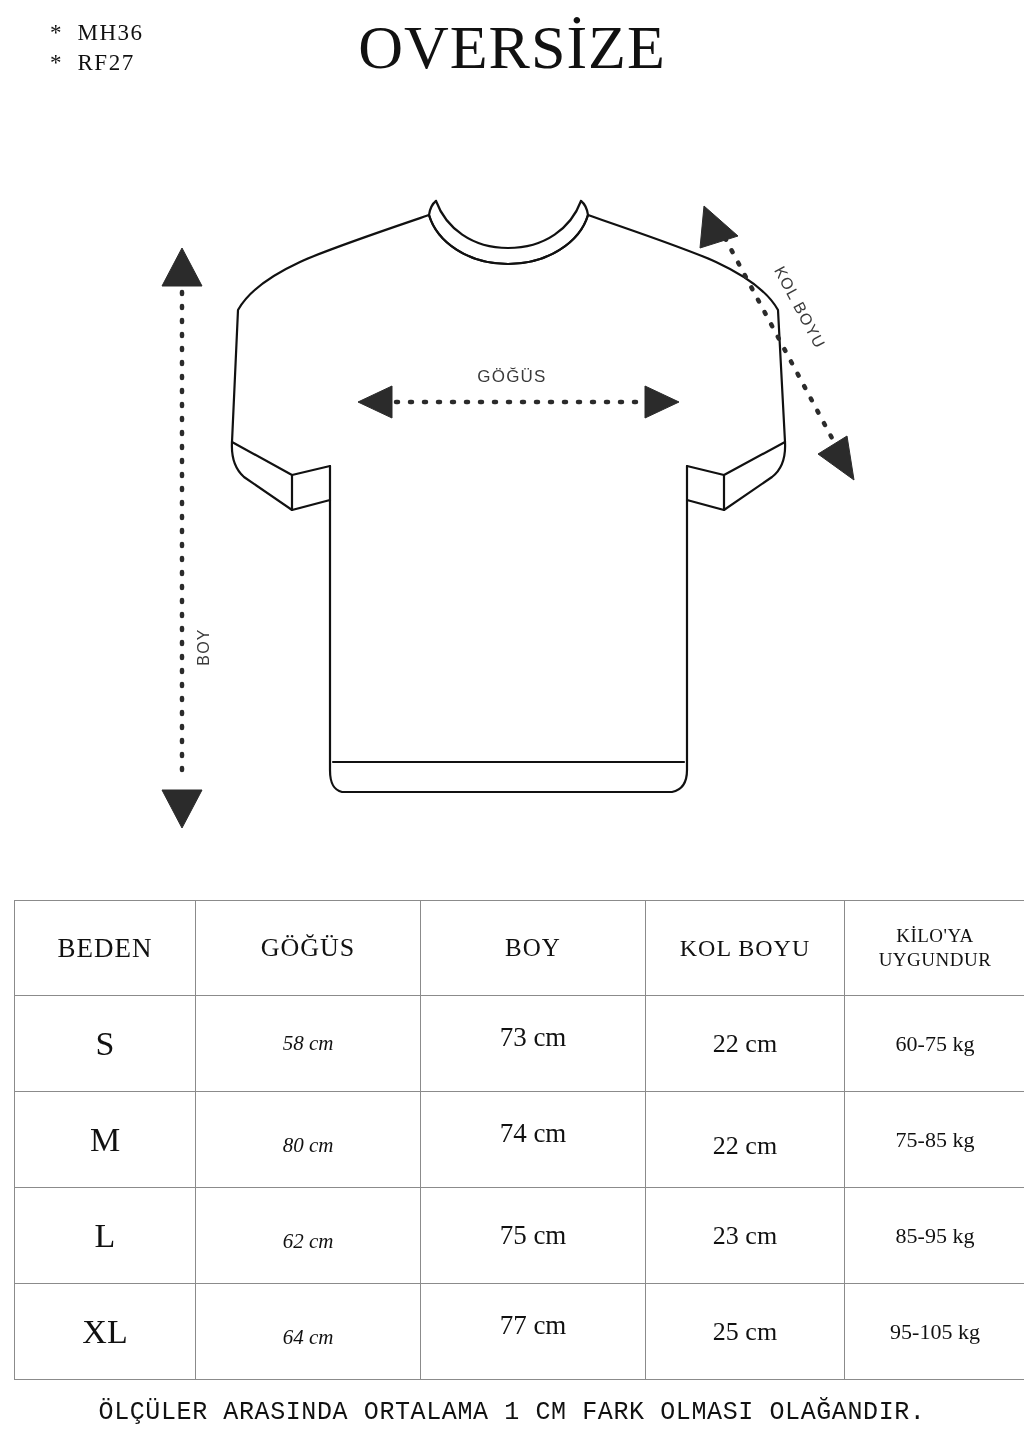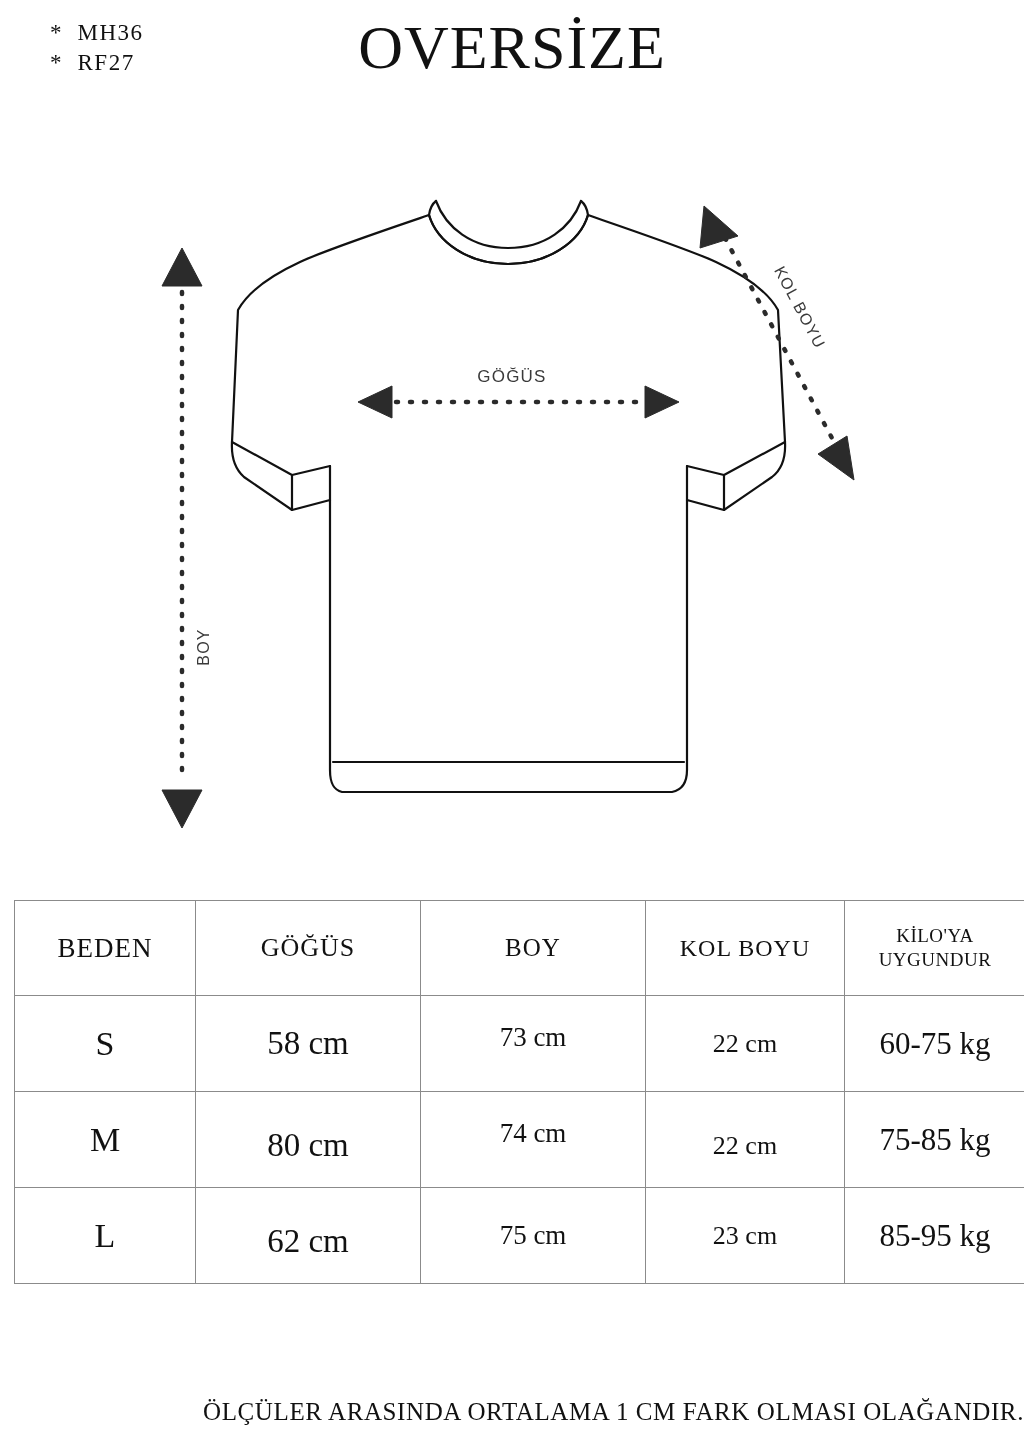--- a/index.html
+++ b/index.html
@@ -86,36 +86,36 @@
   table.size-table thead th.hdr-boy   { font-size: 25px; }
   table.size-table thead th.hdr-kol   { font-size: 24px; }
   table.size-table thead th.hdr-kilo  { font-size: 19px; line-height: 24px; letter-spacing: 0.5px; text-align: center; }
 
   table.size-table tbody td {
     height: 93px;
     font-size: 28px;
     vertical-align: middle;
   }
   table.size-table tbody td.size-cell { font-size: 34px; }
-  table.size-table tbody td.v-gogus { font-size: 33px; }
+  table.size-table tbody td.v-gogus { font-size: 21px; font-style: italic; }
   table.size-table tbody td.v-boy   { font-size: 27px; margin-left: 8px; }
   table.size-table tbody td.v-kol   { font-size: 26px; }
-  table.size-table tbody td.v-kilo  { font-size: 31px; }
+  table.size-table tbody td.v-kilo  { font-size: 22px; }
 
   
   .nudge-up   { position: relative; top: -6px; }
   .nudge-down { position: relative; top: 6px; }
 
   .footer-note {
     position: absolute;
     top: 1398px;
     left: 0;
     width: 1024px;
-    text-align: right;
-    font-family: Liberation Serif, serif;
+    text-align: center;
+    font-family: Liberation Mono, monospace;
     font-size: 25px;
     letter-spacing: 0.6px;
     color: #111;
   }
 </style>
 </head>
 <body>
 
 <div class="codes">
   <div>*  MH36</div>
@@ -221,17 +221,24 @@
         <td class="v-kol nudge-down">22 cm</td>
         <td class="v-kilo">75-85 kg</td>
       </tr>
       <tr>
         <td class="size-cell">L</td>
         <td class="v-gogus nudge-down">62 cm</td>
         <td class="v-boy">75 cm</td>
         <td class="v-kol">23 cm</td>
         <td class="v-kilo">85-95 kg</td>
       </tr>
+      <tr>
+        <td class="size-cell">XL</td>
+        <td class="v-gogus nudge-down">64 cm</td>
+        <td class="v-boy nudge-up">77 cm</td>
+        <td class="v-kol">25 cm</td>
+        <td class="v-kilo">95-105 kg</td>
+      </tr>
     </tbody>
   </table>
 </div>
 
 <div class="footer-note">ÖLÇÜLER ARASINDA ORTALAMA 1 CM FARK OLMASI OLAĞANDIR.</div>
 
 </body></html>

